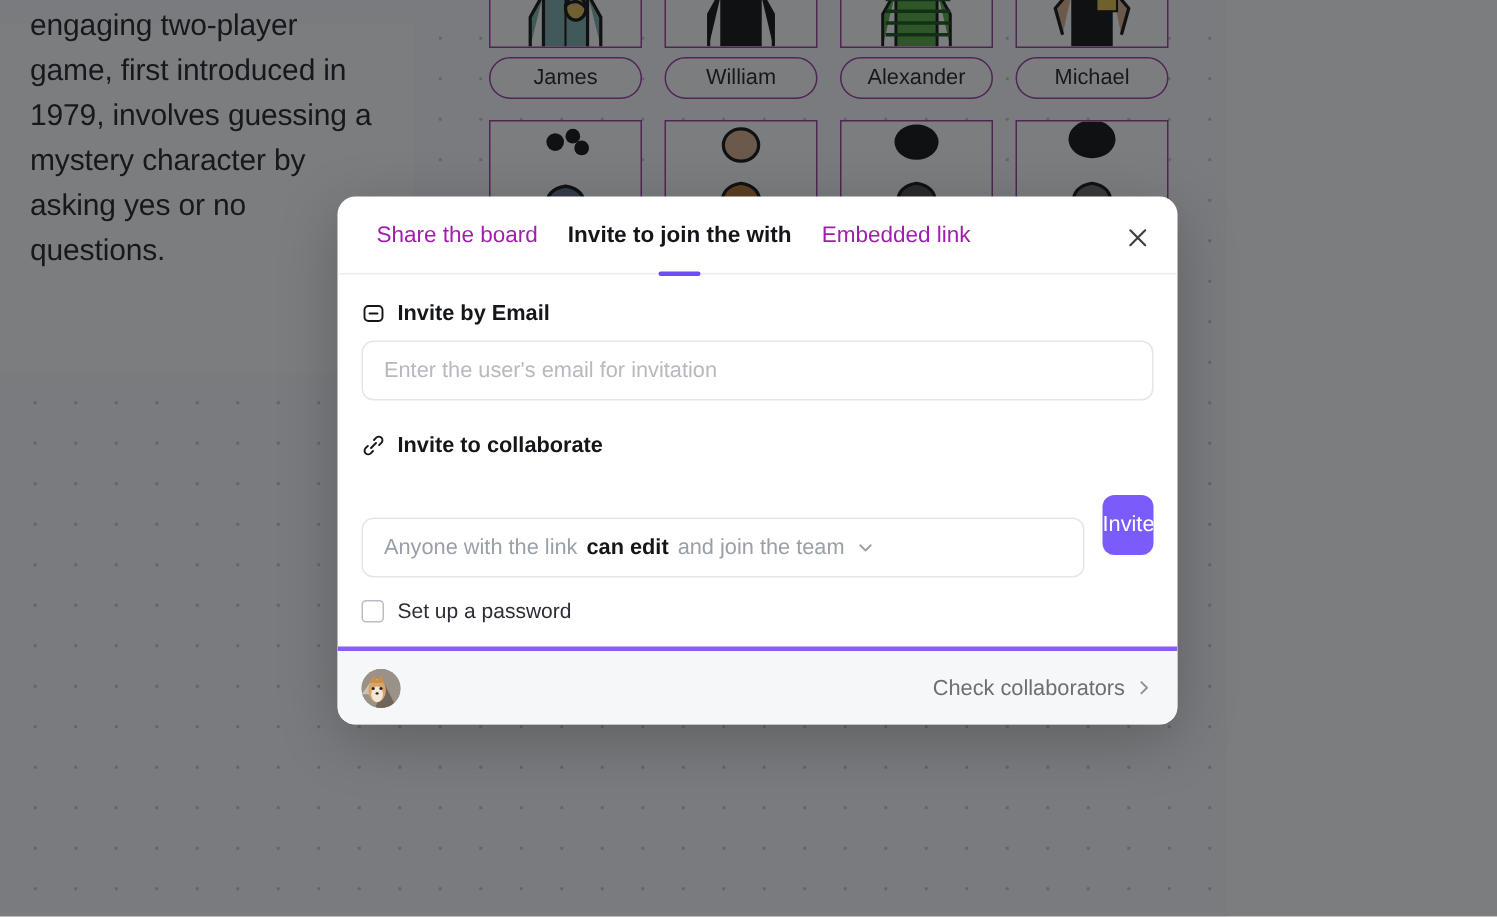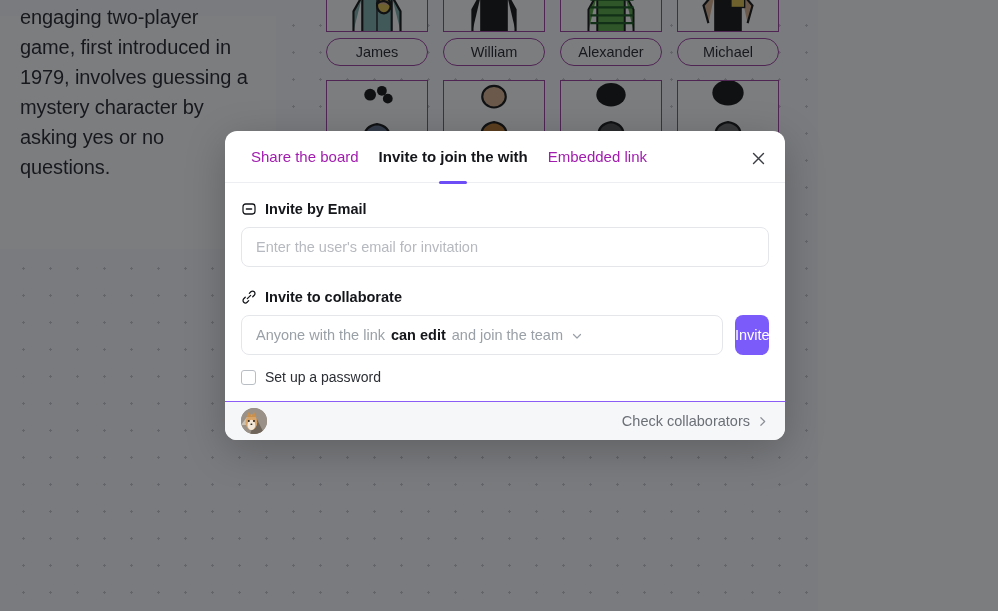--- a/index.html
+++ b/index.html
@@ -185,20 +185,21 @@
     height: 40px;
     border: 1px solid #e4e6ea;
     border-radius: 8px;
     display: flex;
     align-items: center;
     gap: 6px;
     padding: 0 14px;
     font-size: 14.5px;
     cursor: pointer;
     background: #ffffff;
+    margin-top: 30px;
   }
   .link-select .muted { color: #9aa0a7; }
   .link-select .strong { color: #14161a; font-weight: bold; text-align: center; }
   .chev { width: 12px; height: 12px; color: #9aa0a7; margin-left: 2px; }
 
   .invite-btn {
     flex: 0 0 auto;
     width: 34px; height: 40px;
     border: none;
     border-radius: 8px;
@@ -219,23 +220,23 @@
     width: 15px; height: 15px;
     border: 1.4px solid #b9bdc4;
     border-radius: 3px;
     background: #ffffff;
     cursor: pointer;
     flex: 0 0 15px;
   }
   .pwd-label { font-size: 14px; color: #2b2e34; cursor: pointer; }
 
   .modal-footer {
-    height: 39px;
+    height: 52px;
     background: #f6f7f9;
-    border-top: 1px solid #8b5cf6;
+    border-top: 3px solid #8b5cf6;
     display: flex;
     align-items: center;
     justify-content: space-between;
     padding: 0 16px;
   }
   .avatar {
     width: 26px; height: 26px;
     border-radius: 50%;
     overflow: hidden;
     background: #8d8377;

